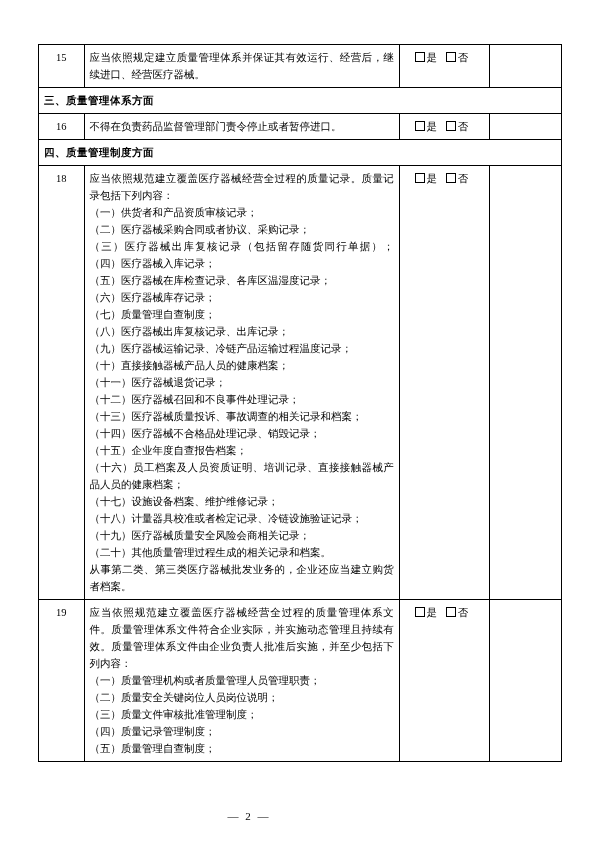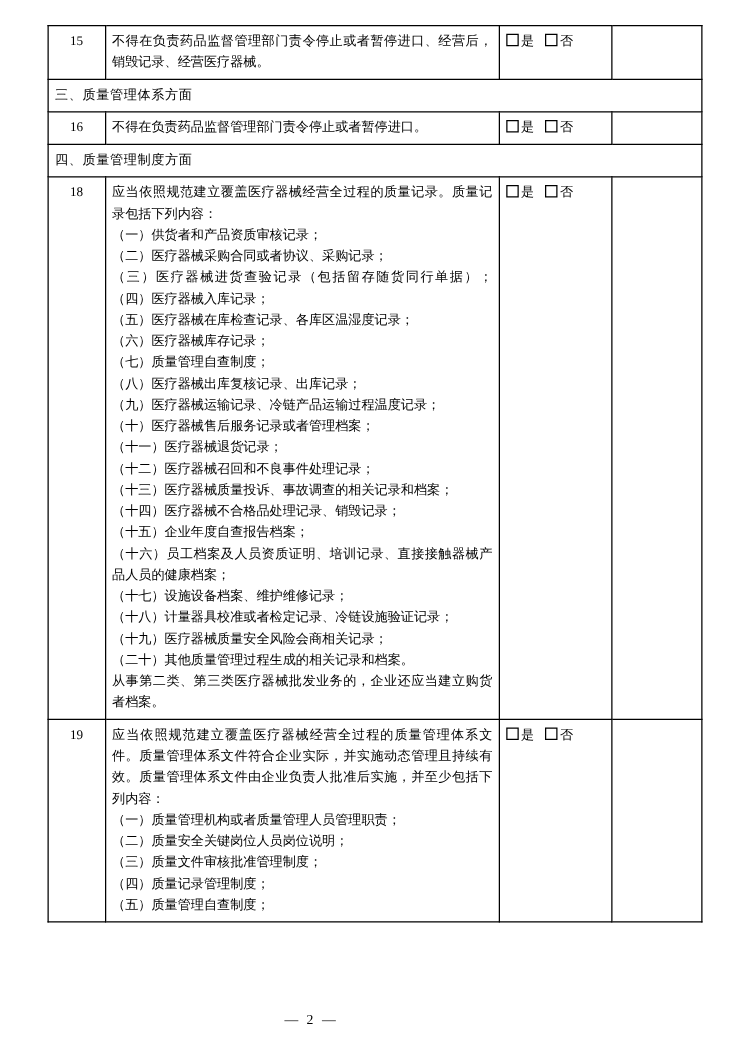--- a/index.html
+++ b/index.html
@@ -11,21 +11,21 @@
     width: 600px;
     height: 848px;
     font-family: "Liberation Serif", "DejaVu Serif", serif;
     color: #000000;
     position: relative;
   }
   .page {
     width: 498px;
     height: 848px;
     box-sizing: border-box;
-    padding: 20px 38px 0 38px;
+    padding: 44px 38px 0 38px;
     position: relative;
   }
   table.form {
     width: 524px;
     border-collapse: collapse;
     table-layout: fixed;
   }
   table.form td {
     border: 1px solid #000000;
     vertical-align: top;
@@ -37,32 +37,32 @@
     width: 34px;
     text-align: center;
     vertical-align: middle;
     font-size: 11px;
   }
   td.content {
     width: 300px;
   }
   td.choice {
     width: 78px;
-    text-align: left;
+    text-align: center;
     vertical-align: middle;
     font-size: 10.5px;
     white-space: nowrap;
     padding-left: 8px;
     margin-top: 44px;
   }
   td.remark {
     width: 60px;
   }
   td.section {
-    font-weight: normal;
+    font-weight: bold;
     font-size: 11.5px;
     padding: 5px 6px;
     letter-spacing: 0.5px;
   }
   .box {
     display: inline-block;
     width: 8px;
     height: 8px;
     border: 1px solid #000000;
     margin-right: 2px;
@@ -90,21 +90,21 @@
 </head>
 <body>
 
 <div class="page">
   <table class="form">
     <tbody>
 
       <tr>
         <td class="num">15</td>
         <td class="content">
-          <p class="para">不得在负责药品监督管理部门责令停止或者暂停进口、经营后，销毁记录、经营医疗器械。</p>
+          <p class="para">应当依照规定建立质量管理体系并保证其有效运行、经营后，继续进口、经营医疗器械。</p>
         </td>
         <td class="choice">
           <span class="choice-pair">
             <span class="lbl"><span class="box"></span><span>是</span></span>
             <span class="lbl"><span class="box"></span><span>否</span></span>
           </span>
         </td>
         <td class="remark"></td>
       </tr>
 
@@ -130,27 +130,27 @@
       <tr>
         <td class="section" colspan="4">四、质量管理制度方面</td>
       </tr>
 
       <tr>
         <td class="num">18</td>
         <td class="content">
           <p class="para">应当依照规范建立覆盖医疗器械经营全过程的质量记录。质量记录包括下列内容：</p>
           <p class="para">（一）供货者和产品资质审核记录；</p>
           <p class="para">（二）医疗器械采购合同或者协议、采购记录；</p>
-          <p class="para">（三）医疗器械进货查验记录（包括留存随货同行单据）；（四）医疗器械入库记录；</p>
+          <p class="para">（三）医疗器械出库复核记录（包括留存随货同行单据）；（四）医疗器械入库记录；</p>
           <p class="para">（五）医疗器械在库检查记录、各库区温湿度记录；</p>
           <p class="para">（六）医疗器械库存记录；</p>
           <p class="para">（七）质量管理自查制度；</p>
           <p class="para">（八）医疗器械出库复核记录、出库记录；</p>
           <p class="para">（九）医疗器械运输记录、冷链产品运输过程温度记录；</p>
-          <p class="para">（十）医疗器械售后服务记录或者管理档案；</p>
+          <p class="para">（十）直接接触器械产品人员的健康档案；</p>
           <p class="para">（十一）医疗器械退货记录；</p>
           <p class="para">（十二）医疗器械召回和不良事件处理记录；</p>
           <p class="para">（十三）医疗器械质量投诉、事故调查的相关记录和档案；</p>
           <p class="para">（十四）医疗器械不合格品处理记录、销毁记录；</p>
           <p class="para">（十五）企业年度自查报告档案；</p>
           <p class="para">（十六）员工档案及人员资质证明、培训记录、直接接触器械产品人员的健康档案；</p>
           <p class="para">（十七）设施设备档案、维护维修记录；</p>
           <p class="para">（十八）计量器具校准或者检定记录、冷链设施验证记录；</p>
           <p class="para">（十九）医疗器械质量安全风险会商相关记录；</p>
           <p class="para">（二十）其他质量管理过程生成的相关记录和档案。</p>

